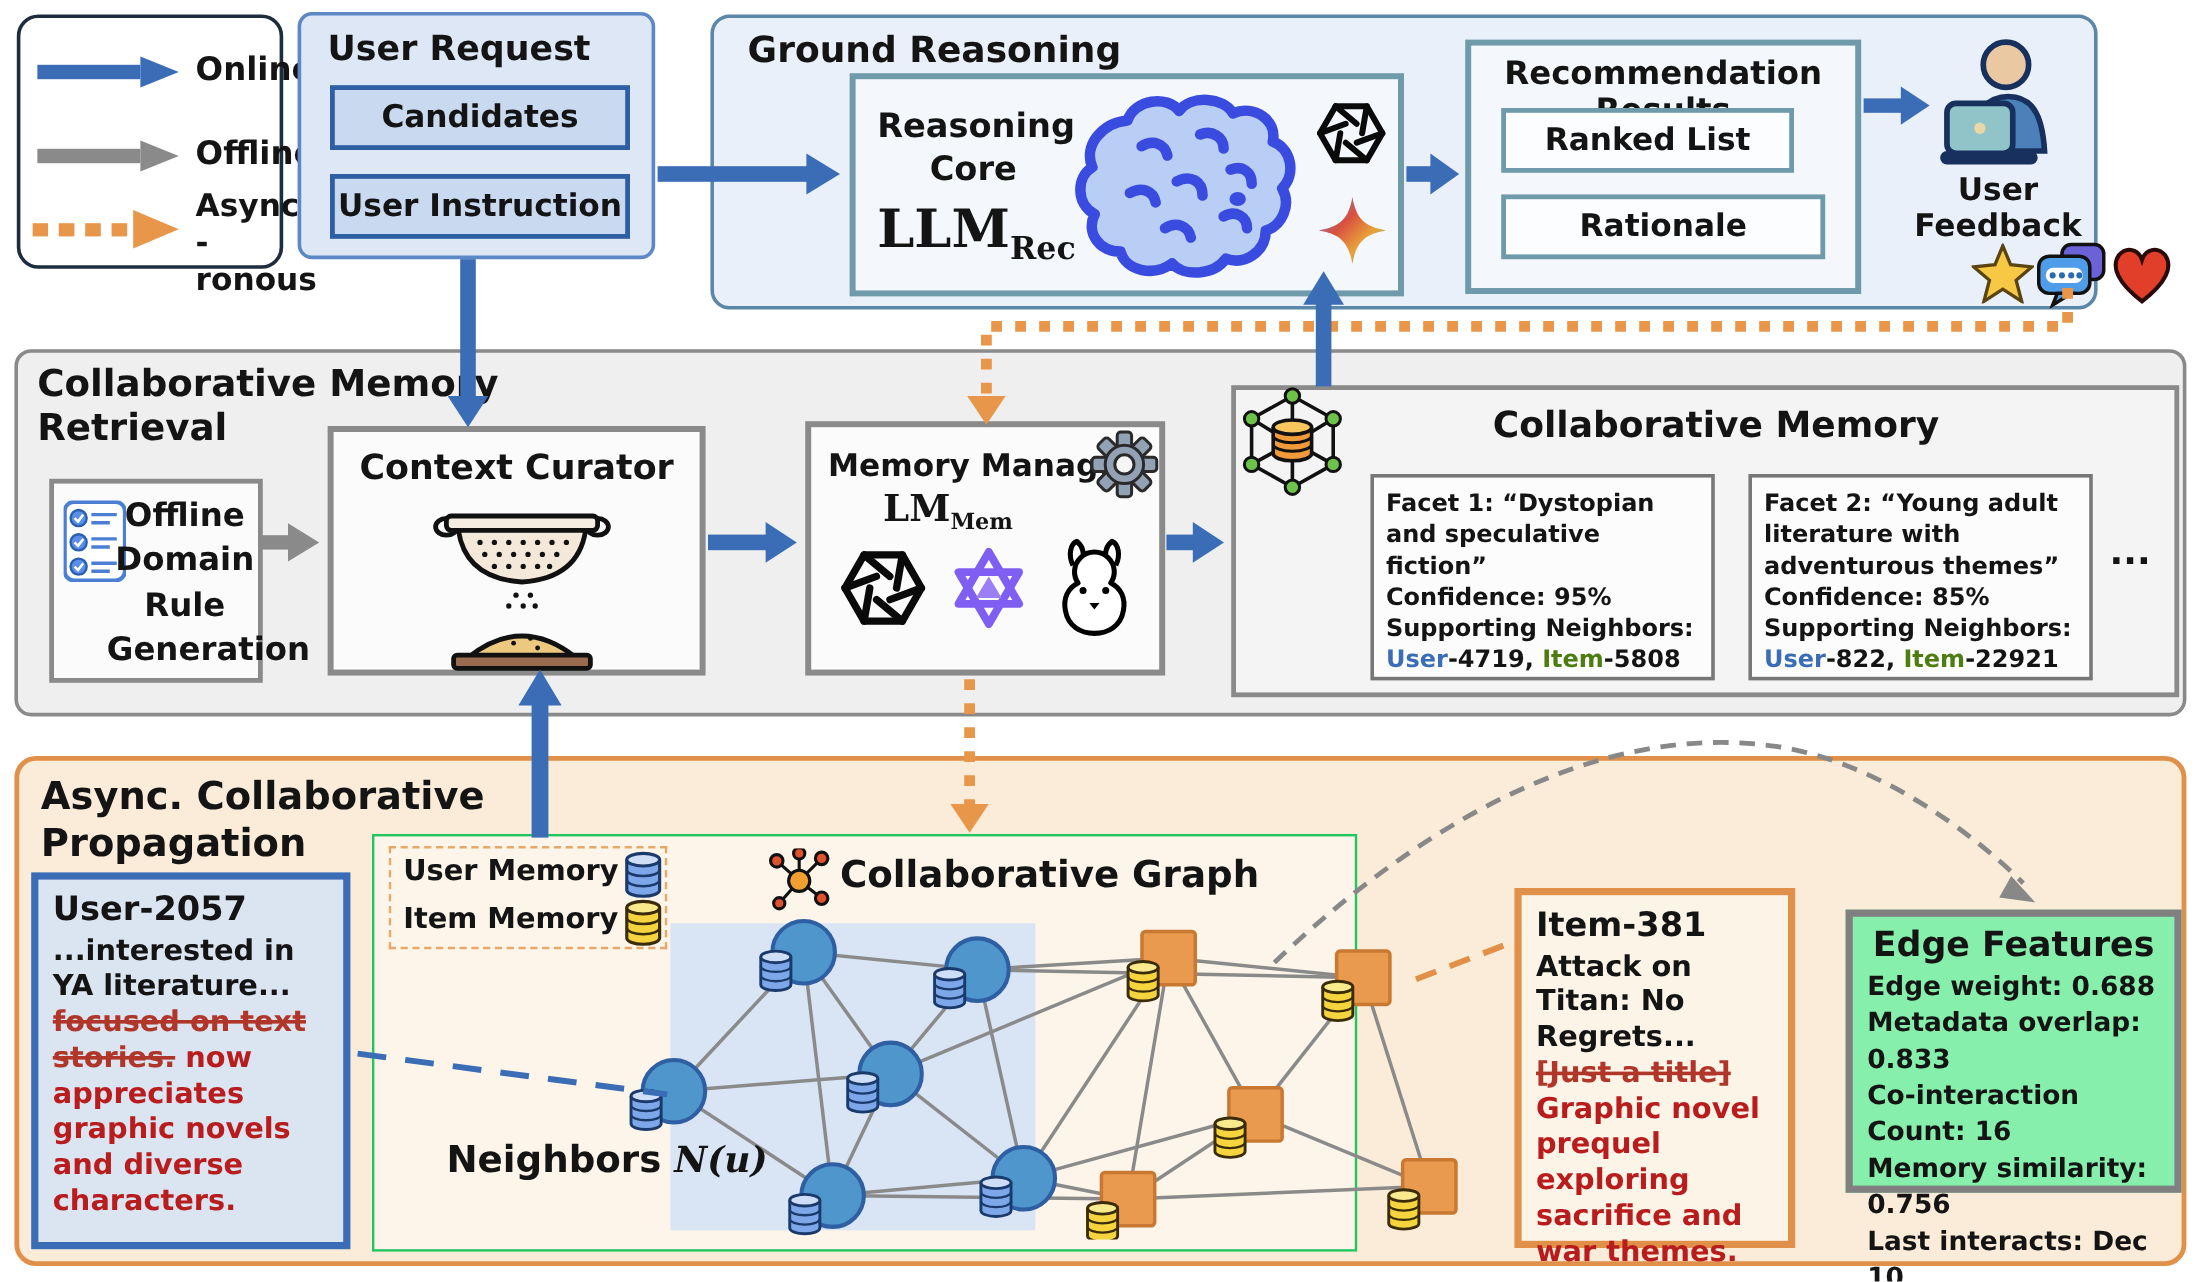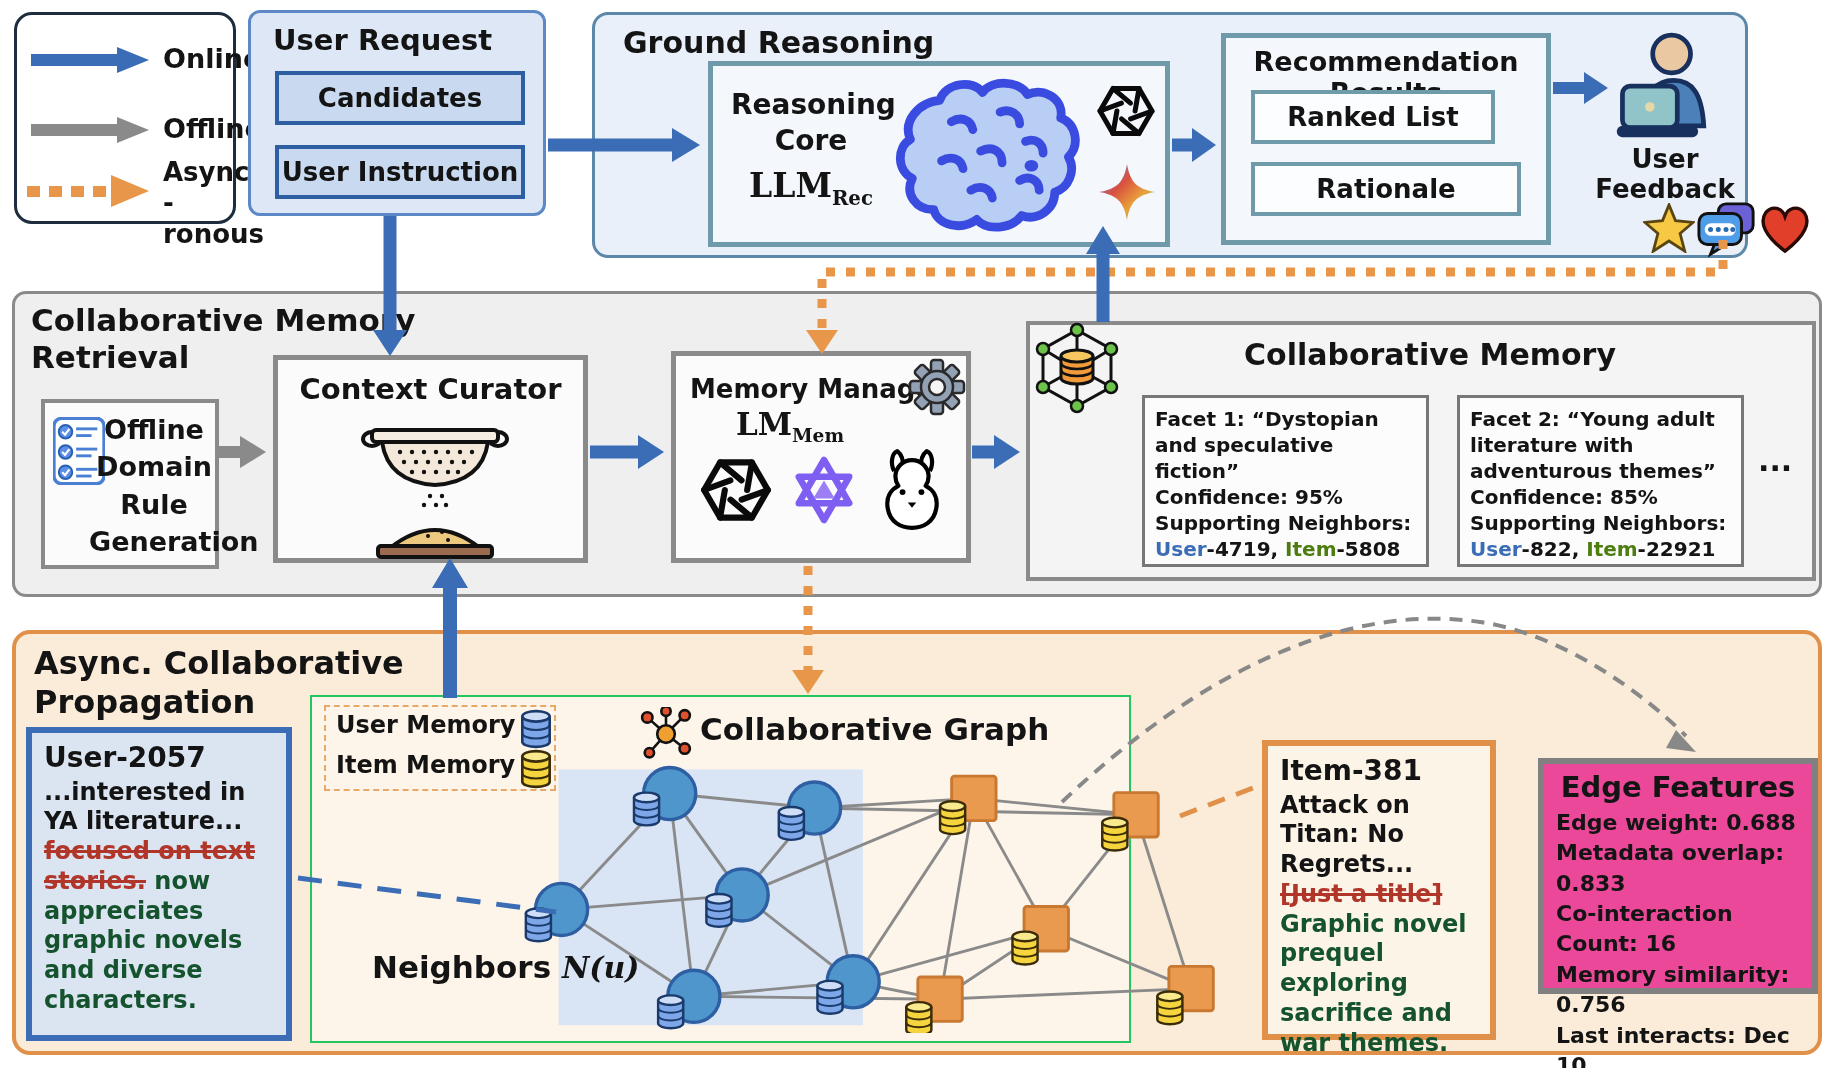--- a/index.html
+++ b/index.html
@@ -6,21 +6,21 @@
   body{width:1834px;height:1068px;position:relative;background:#fff;
        font-family:"DejaVu Sans",sans-serif;font-weight:bold;color:#141414;overflow:hidden}
   .abs{position:absolute}
   .pre{white-space:pre-line}
   .panel{position:absolute;box-sizing:border-box;border-radius:14px}
   .box{position:absolute;box-sizing:border-box}
   sub{font-size:0.6em}
   .serif{font-family:"DejaVu Serif",serif;font-weight:bold}
   .mathit{font-family:"DejaVu Serif",serif;font-style:italic;font-weight:bold}
   .strike-red{color:#b1362a;text-decoration:line-through;text-decoration-thickness:3px}
-  .green{color:#14532d}
+  .green{color:#b91c1c}
   .blue-word{color:#3a6db5}
   .orange-word{color:#4d7c0f}
   svg{display:block}
   .overlay{position:absolute;left:0;top:0;pointer-events:none;z-index:60}
 </style>
 </head>
 <body>
 
 <svg width="0" height="0" class="abs" aria-hidden="true">
   <defs>
@@ -82,21 +82,21 @@
     <span style="font-size:26px">User Instruction</span>
   </div>
 </div>
 
 <div class="panel" style="left:592px;top:12px;width:1156px;height:246px;background:#e9f0fa;border:3px solid #5b87a8;border-radius:16px">
   <div class="abs" style="left:28px;top:10px;font-size:30px">Ground Reasoning</div>
 
   <div class="box" style="left:113px;top:46px;width:462px;height:186px;background:#f4f8fd;border:5px solid #6e9aaa">
     <div class="abs" style="left:18px;top:22px;width:160px;text-align:center;font-size:28px">Reasoning</div>
     <div class="abs" style="left:18px;top:58px;width:160px;text-align:center;font-size:28px">Core</div>
-    <div class="abs serif" style="left:18px;top:100px;width:160px;text-align:center;font-size:33px">
+    <div class="abs serif" style="left:18px;top:100px;width:160px;text-align:center;font-size:44px">
       <span>LLM</span><sub>Rec</sub>
     </div>
     <div class="abs" style="left:170px;top:4px">
       <svg width="205" height="172" viewBox="0 0 210 170">
         <path d="M58,28 C64,10 92,6 102,20 C112,6 140,8 148,22 C166,14 186,28 182,46 C198,52 202,74 190,86 C198,100 190,118 176,122 C176,140 158,152 142,146 C132,160 106,162 96,150 C80,162 56,156 52,140 C34,140 22,124 30,108 C14,100 14,76 28,68 C20,50 36,30 58,28 Z" fill="#b9cef5" stroke="#3a4ce0" stroke-width="9" stroke-linejoin="round"></path>
         <g fill="none" stroke="#3a4ce0" stroke-width="9" stroke-linecap="round">
           <path d="M70,50 C80,44 90,48 92,58"></path>
             <path d="M120,40 C130,36 140,42 140,52"></path>
           <path d="M60,90 C70,84 80,88 82,98"></path>
             <path d="M100,80 C112,74 122,80 122,92"></path>
@@ -454,21 +454,21 @@
   </div>
 </div>
 
 <div class="box" style="left:1262px;top:740px;width:234px;height:300px;background:#fdf4e8;border:6px solid #e09048;padding:8px 12px;font-size:24px;line-height:1.24;z-index:10">
   <div style="font-size:28px;margin-bottom:2px">Item-381</div>
   <span>Attack on Titan: No Regrets...</span>
   <span class="strike-red">[Just a title]</span>
   <span class="green">Graphic novel prequel exploring sacrifice and war themes.</span>
 </div>
 
-<div class="box" style="left:1538px;top:758px;width:280px;height:236px;background:#ec4899;border:6px solid #808080;padding:4px 12px;z-index:10">
+<div class="box" style="left:1538px;top:758px;width:280px;height:236px;background:#86efac;border:6px solid #808080;padding:4px 12px;z-index:10">
   <div style="text-align:center;font-size:29px;margin:2px 0 4px 0">Edge Features</div>
   <div style="font-size:22px;line-height:1.38">
     <div>Edge weight: 0.688</div>
     <div>Metadata overlap: 0.833</div>
     <div>Co-interaction Count: 16</div>
     <div>Memory similarity: 0.756</div>
     <div>Last interacts: Dec 10</div>
 
   </div>
 </div>

